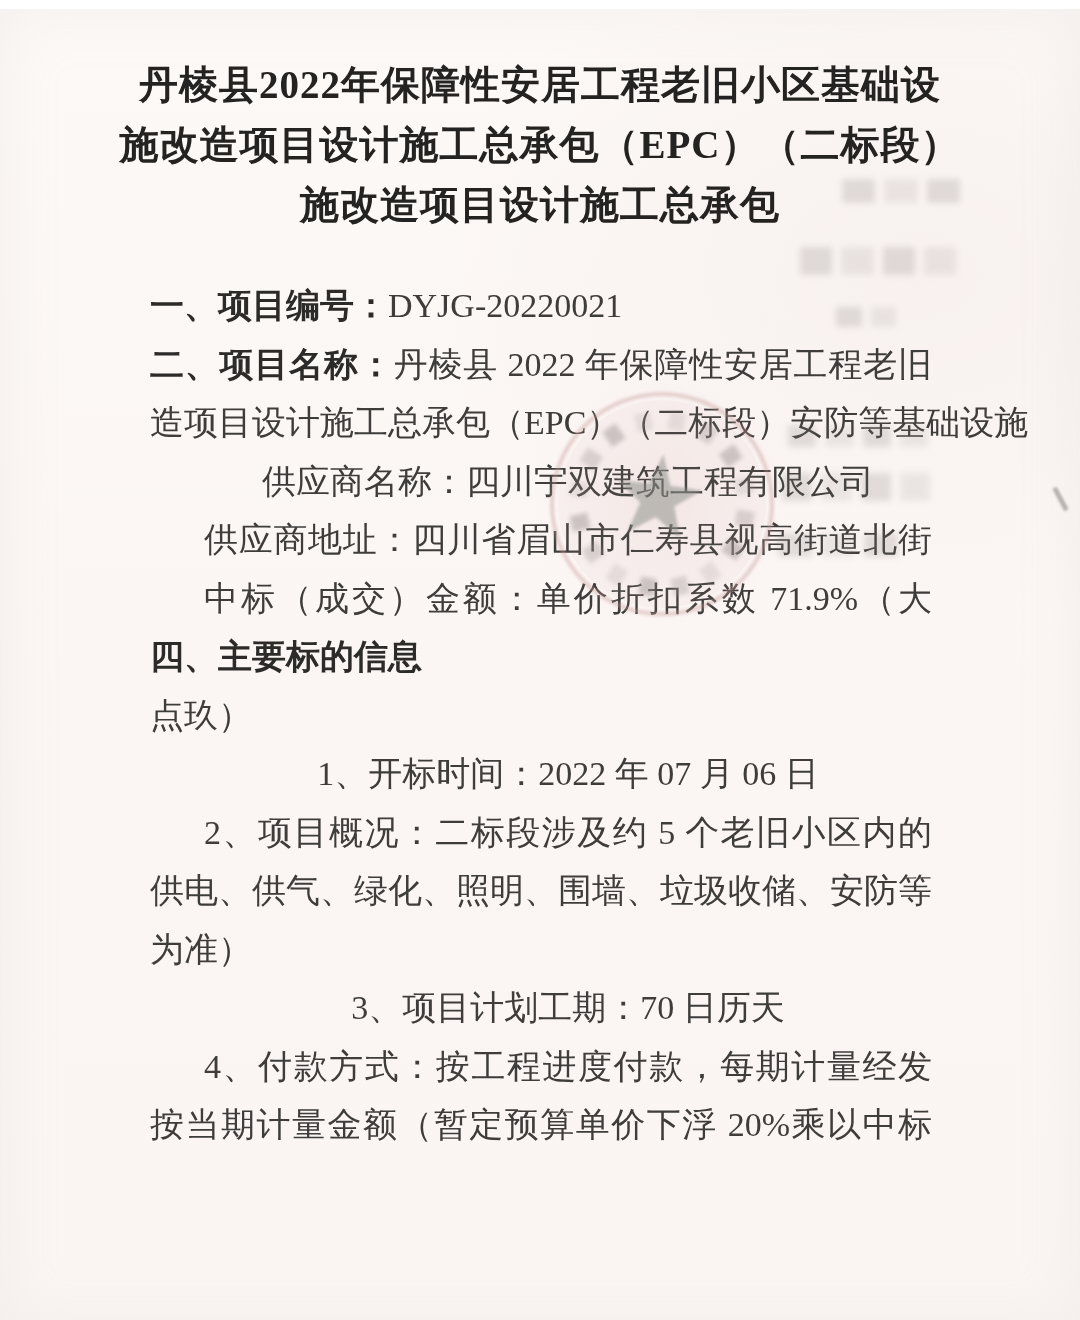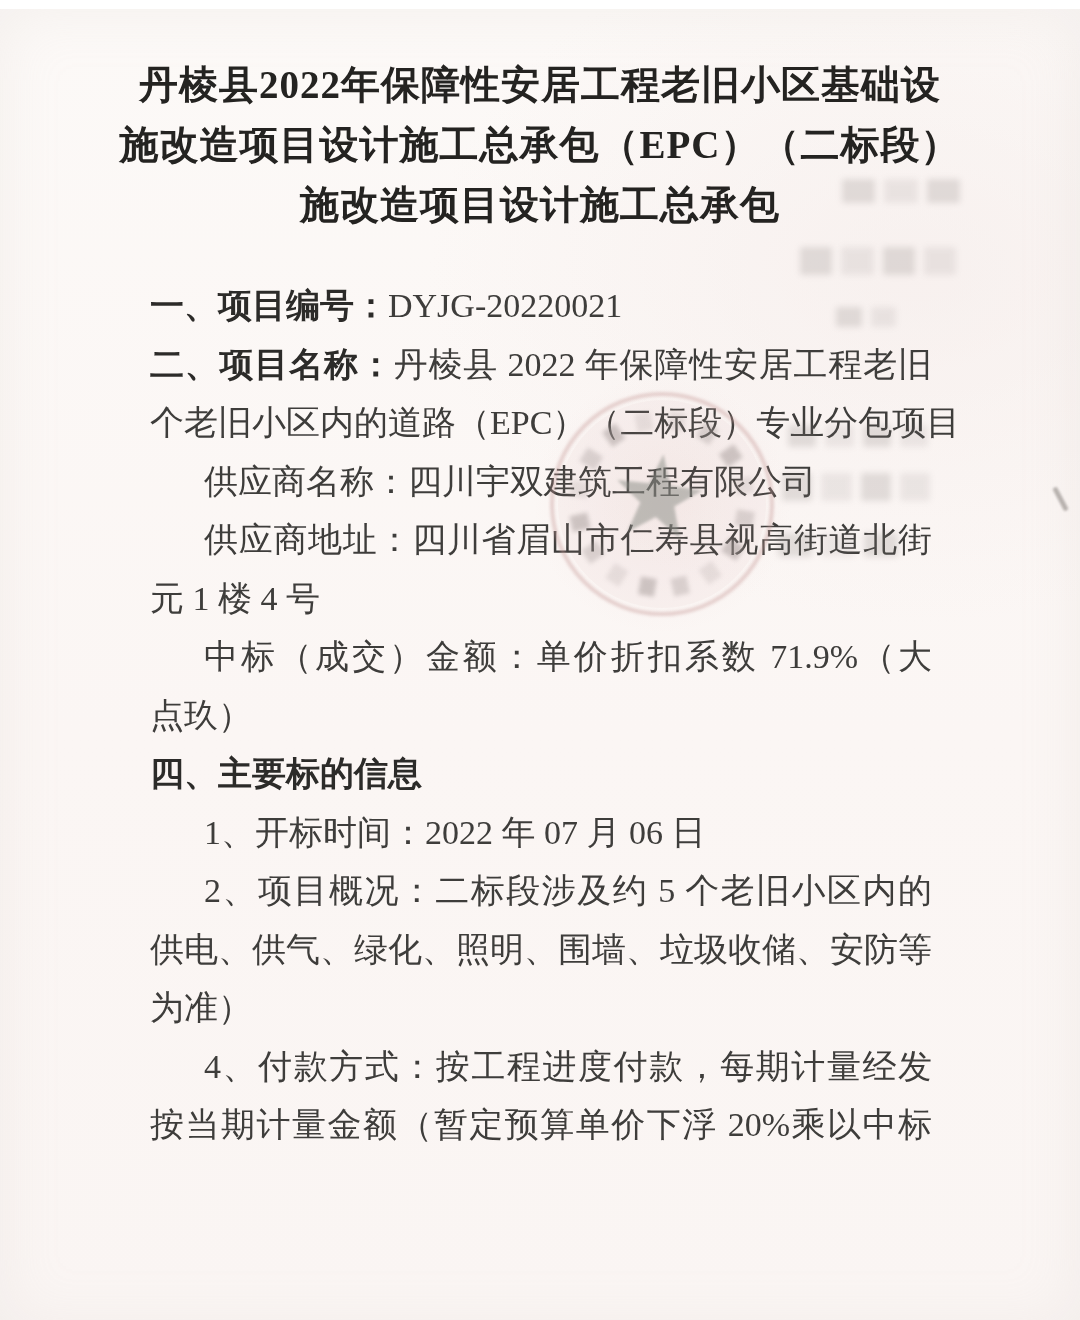--- a/index.html
+++ b/index.html
@@ -42,21 +42,21 @@
     width: 782px;
     color: #3e3d3b;
     font-size: 34px;
   }
   .line {
     height: 58.5px;
     line-height: 58.5px;
     white-space: nowrap;
     width: 782px;
   }
-  .line.indent { padding-left: 54px; width: 728px; }
+  .line.indent { padding-left: 54px; width: 728px; text-align: center; }
   .line.fill {
     white-space: normal;
     overflow: hidden;
     text-align: justify;
     text-align-last: justify;
     text-justify: inter-character;
   }
   .b { font-weight: 700; color: #2c2b29; }
 
   
@@ -92,31 +92,31 @@
 
 <div class="page">
   <div class="doc-title">
       <div class="title-line">丹棱县2022年保障性安居工程老旧小区基础设</div>
       <div class="title-line">施改造项目设计施工总承包（EPC）（二标段）</div>
       <div class="title-line">施改造项目设计施工总承包</div>
     </div>
   <div class="doc-body">
       <div class="line"><span class="b">一、项目编号：</span><span>DYJG-20220021</span></div>
       <div class="line fill"><span class="b">二、项目名称：</span><span>丹棱县 2022 年保障性安居工程老旧小区基础设施改</span></div>
-      <div class="line"><span>个老旧小区内的道路（EPC）（二标段）专业分包项目</span></div>
+      <div class="line"><span>造项目设计施工总承包（EPC）（二标段）安防等基础设施</span></div>
       <div class="line indent"><span>供应商名称：四川宇双建筑工程有限公司</span></div>
       <div class="line indent fill"><span>供应商地址：四川省眉山市仁寿县视高街道北街金丰苑 3 栋 4 单</span></div>
-      <div class="line"><span>元 1 楼 4 号</span></div>
       <div class="line indent fill"><span>中标（成交）金额：单价折扣系数 71.9%（大写：百分之柒拾壹</span></div>
+      <div class="line"><span class="b">四、主要标的信息</span></div>
       <div class="line"><span>点玖）</span></div>
-      <div class="line"><span class="b">四、主要标的信息</span></div>
       <div class="line indent"><span>1、开标时间：2022 年 07 月 06 日</span></div>
       <div class="line indent fill"><span>2、项目概况：二标段涉及约 5 个老旧小区内的道路、供排水、</span></div>
       <div class="line fill"><span>供电、供气、绿化、照明、围墙、垃圾收储、安防等基础设施，配</span></div>
       <div class="line"><span>为准）</span></div>
+      <div class="line indent"><span>3、项目计划工期：70 日历天</span></div>
       <div class="line indent fill"><span>4、付款方式：按工程进度付款，每期计量经发包人最终审定后，</span></div>
       <div class="line fill"><span>按当期计量金额（暂定预算单价下浮 20%乘以中标单价折扣系数为计</span></div>
     </div>
   <svg class="stamp" viewBox="0 0 268 268" aria-hidden="true">
     <defs>
       <filter id="blurSoft" x="-30%" y="-30%" width="160%" height="160%">
           <feGaussianBlur stdDeviation="1.4"></feGaussianBlur>
         </filter>
       <filter id="blurGlyph" x="-60%" y="-60%" width="220%" height="220%">
           <feGaussianBlur stdDeviation="2.1"></feGaussianBlur>

